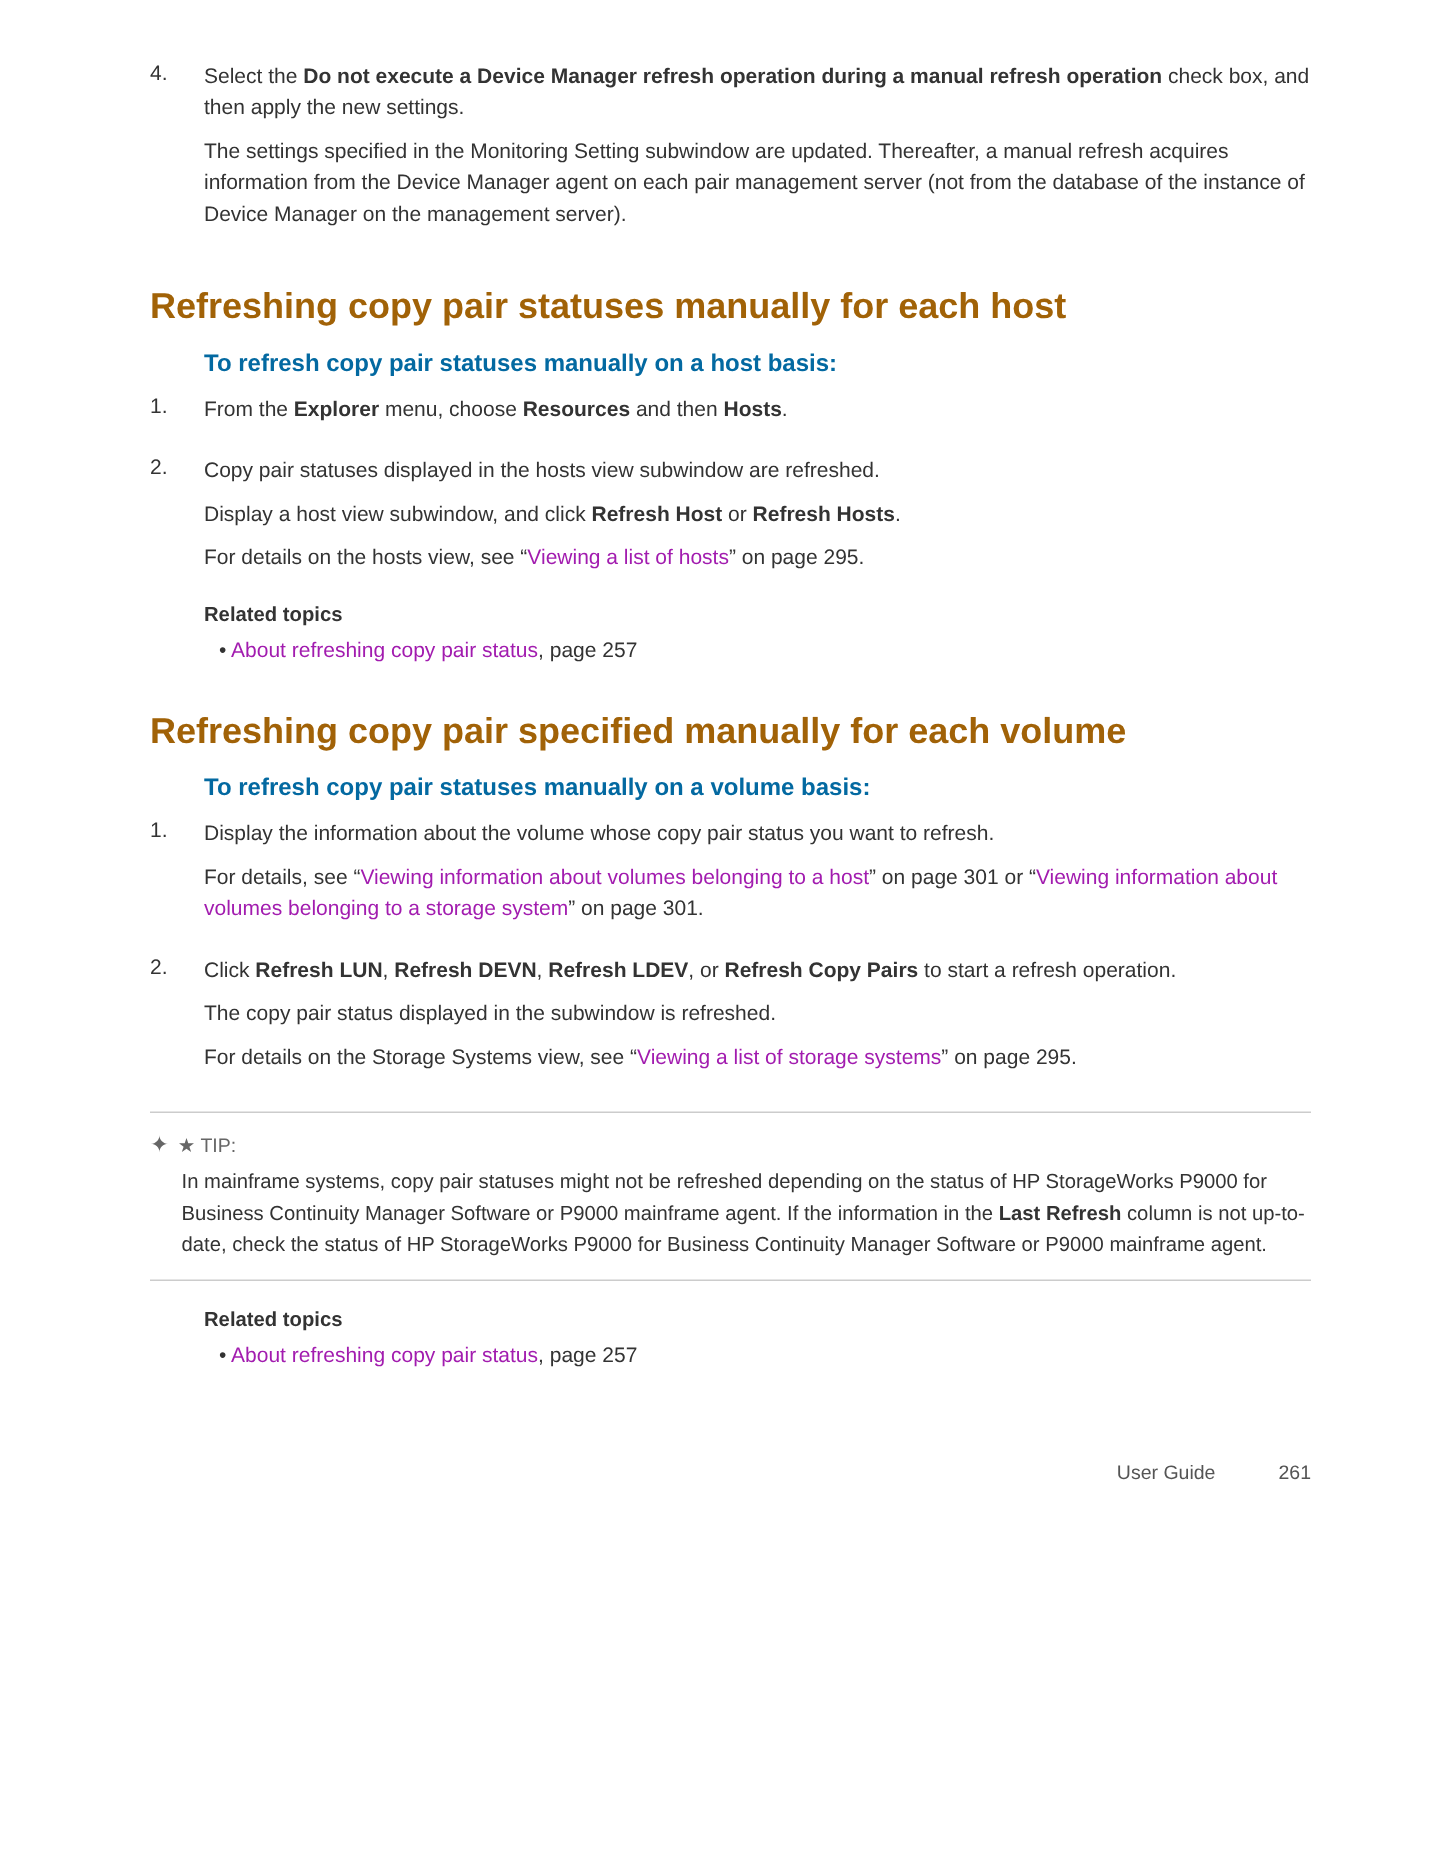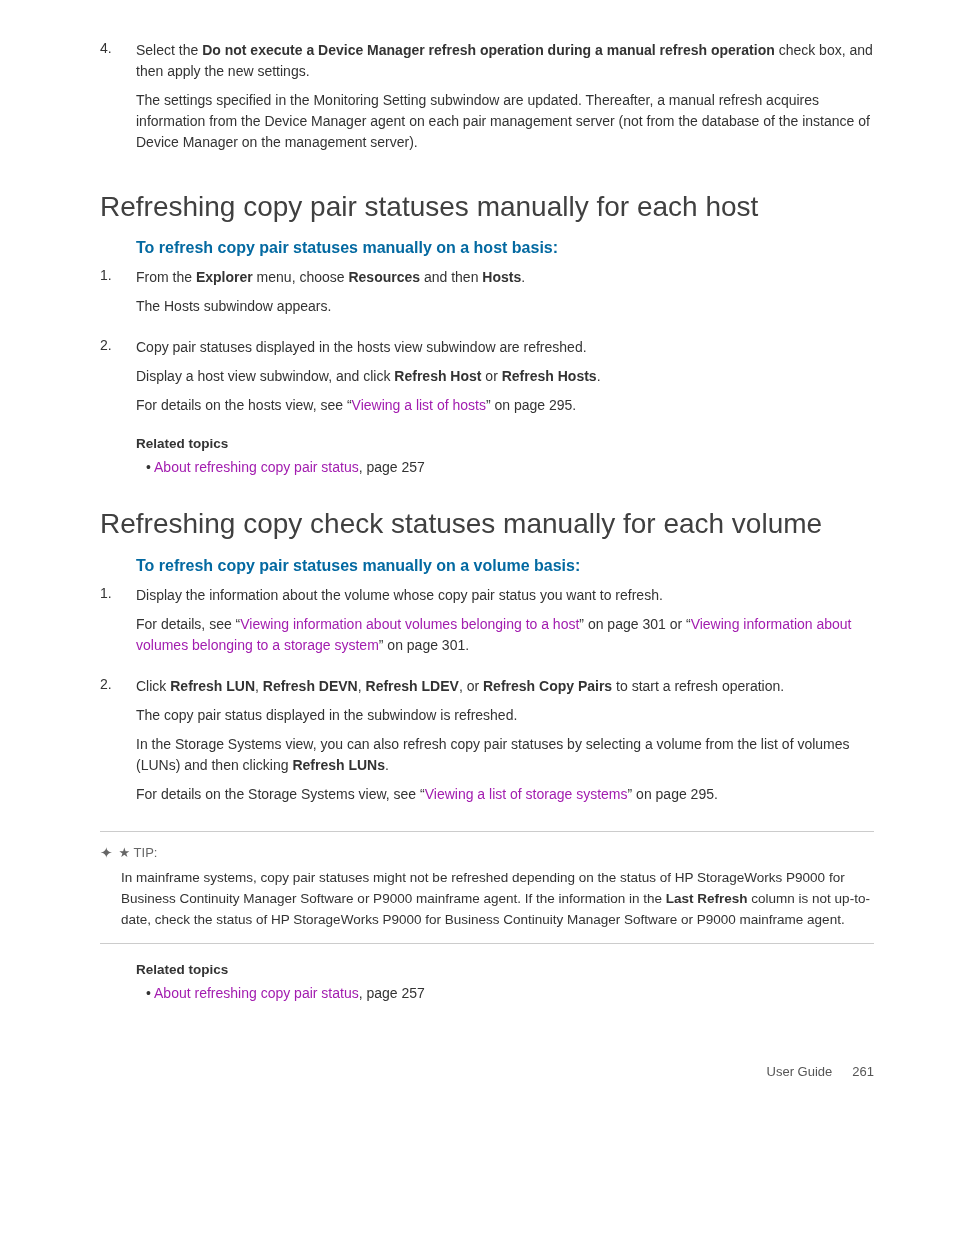--- a/index.html
+++ b/index.html
@@ -33,23 +33,23 @@
       flex: 1;
     }
     .step-content p {
       margin-bottom: 8px;
       line-height: 1.5;
     }
     b, strong {
       font-weight: bold;
     }
     .section-heading {
-      color: #404040;
-      font-size: 28px;
-      font-weight: normal;
+      color: #a16207;
+      font-size: 24px;
+      font-weight: bold;
       margin: 28px 0 14px 0;
       line-height: 1.3;
     }
     .sub-heading {
       color: #0369a1;
       font-weight: bold;
       font-size: 16px;
       margin-bottom: 10px;
       padding-left: 0;
     }
@@ -95,21 +95,21 @@
     .tip-text {
       font-size: 13.5px;
       line-height: 1.55;
       color: #333;
       margin-left: 21px;
     }
     .page-footer {
       display: flex;
       justify-content: flex-end;
       align-items: center;
-      gap: 20px;
+      gap: 42px;
       margin-top: 60px;
       font-size: 13px;
       color: #555;
     }
     .indent-block {
       padding-left: 36px;
       margin-bottom: 8px;
     }
     .content-para {
       line-height: 1.55;
@@ -136,21 +136,20 @@
   <div class="indent-block">
     <p class="sub-heading">To refresh copy pair statuses manually on a host basis:</p>
   </div>
 
   <div class="step-block">
     <div class="step-num">1.</div>
     <div class="step-content">
       <p class="content-para">
         <span>From the </span><strong>Explorer</strong><span> menu, choose </span><strong>Resources</strong><span> and then </span><strong>Hosts</strong><span>.</span>
       </p>
-      <p class="content-para">The Hosts subwindow appears.</p>
     </div>
   </div>
 
   <div class="step-block">
     <div class="step-num">2.</div>
     <div class="step-content">
       <p class="content-para">Copy pair statuses displayed in the hosts view subwindow are refreshed.</p>
       <p class="content-para">
         <span>Display a host view subwindow, and click </span><strong>Refresh Host</strong><span> or </span><strong>Refresh Hosts</strong><span>.</span>
       </p>
@@ -162,21 +161,21 @@
 
   <div class="indent-block">
     <p class="related-topics-label">Related topics</p>
     <ul class="related-list">
       <li>
         <a href="#">About refreshing copy pair status</a><span>, page 257</span>
       </li>
     </ul>
   </div>
 
-  <h2 class="section-heading">Refreshing copy check statuses manually for each volume</h2>
+  <h2 class="section-heading">Refreshing copy pair specified manually for each volume</h2>
 
   <div class="indent-block">
     <p class="sub-heading">To refresh copy pair statuses manually on a volume basis:</p>
   </div>
 
   <div class="step-block">
     <div class="step-num">1.</div>
     <div class="step-content">
       <p class="content-para">Display the information about the volume whose copy pair status you want to refresh.</p>
       <p class="content-para">
@@ -186,23 +185,20 @@
   </div>
 
   <div class="step-block">
     <div class="step-num">2.</div>
     <div class="step-content">
       <p class="content-para">
         <span>Click </span><strong>Refresh LUN</strong>, <strong>Refresh DEVN</strong>, <strong>Refresh LDEV</strong>, or <strong>Refresh Copy Pairs</strong><span> to start a refresh operation.</span>
       </p>
       <p class="content-para">
         <span>The copy pair status displayed in the</span><span>                    </span><span>subwindow is refreshed.</span>
-      </p>
-      <p class="content-para">
-        <span>In the Storage Systems view, you can also refresh copy pair statuses by selecting a volume from the list of volumes (LUNs) and then clicking </span><strong>Refresh LUNs</strong><span>.</span>
       </p>
       <p class="content-para">
         <span>For details on the Storage Systems view, see “</span><a href="#">Viewing a list of storage systems</a><span>” on page 295.</span>
       </p>
     </div>
   </div>
 
   <div class="tip-block">
     <div class="tip-label">
       <span class="tip-icon">✦</span>

